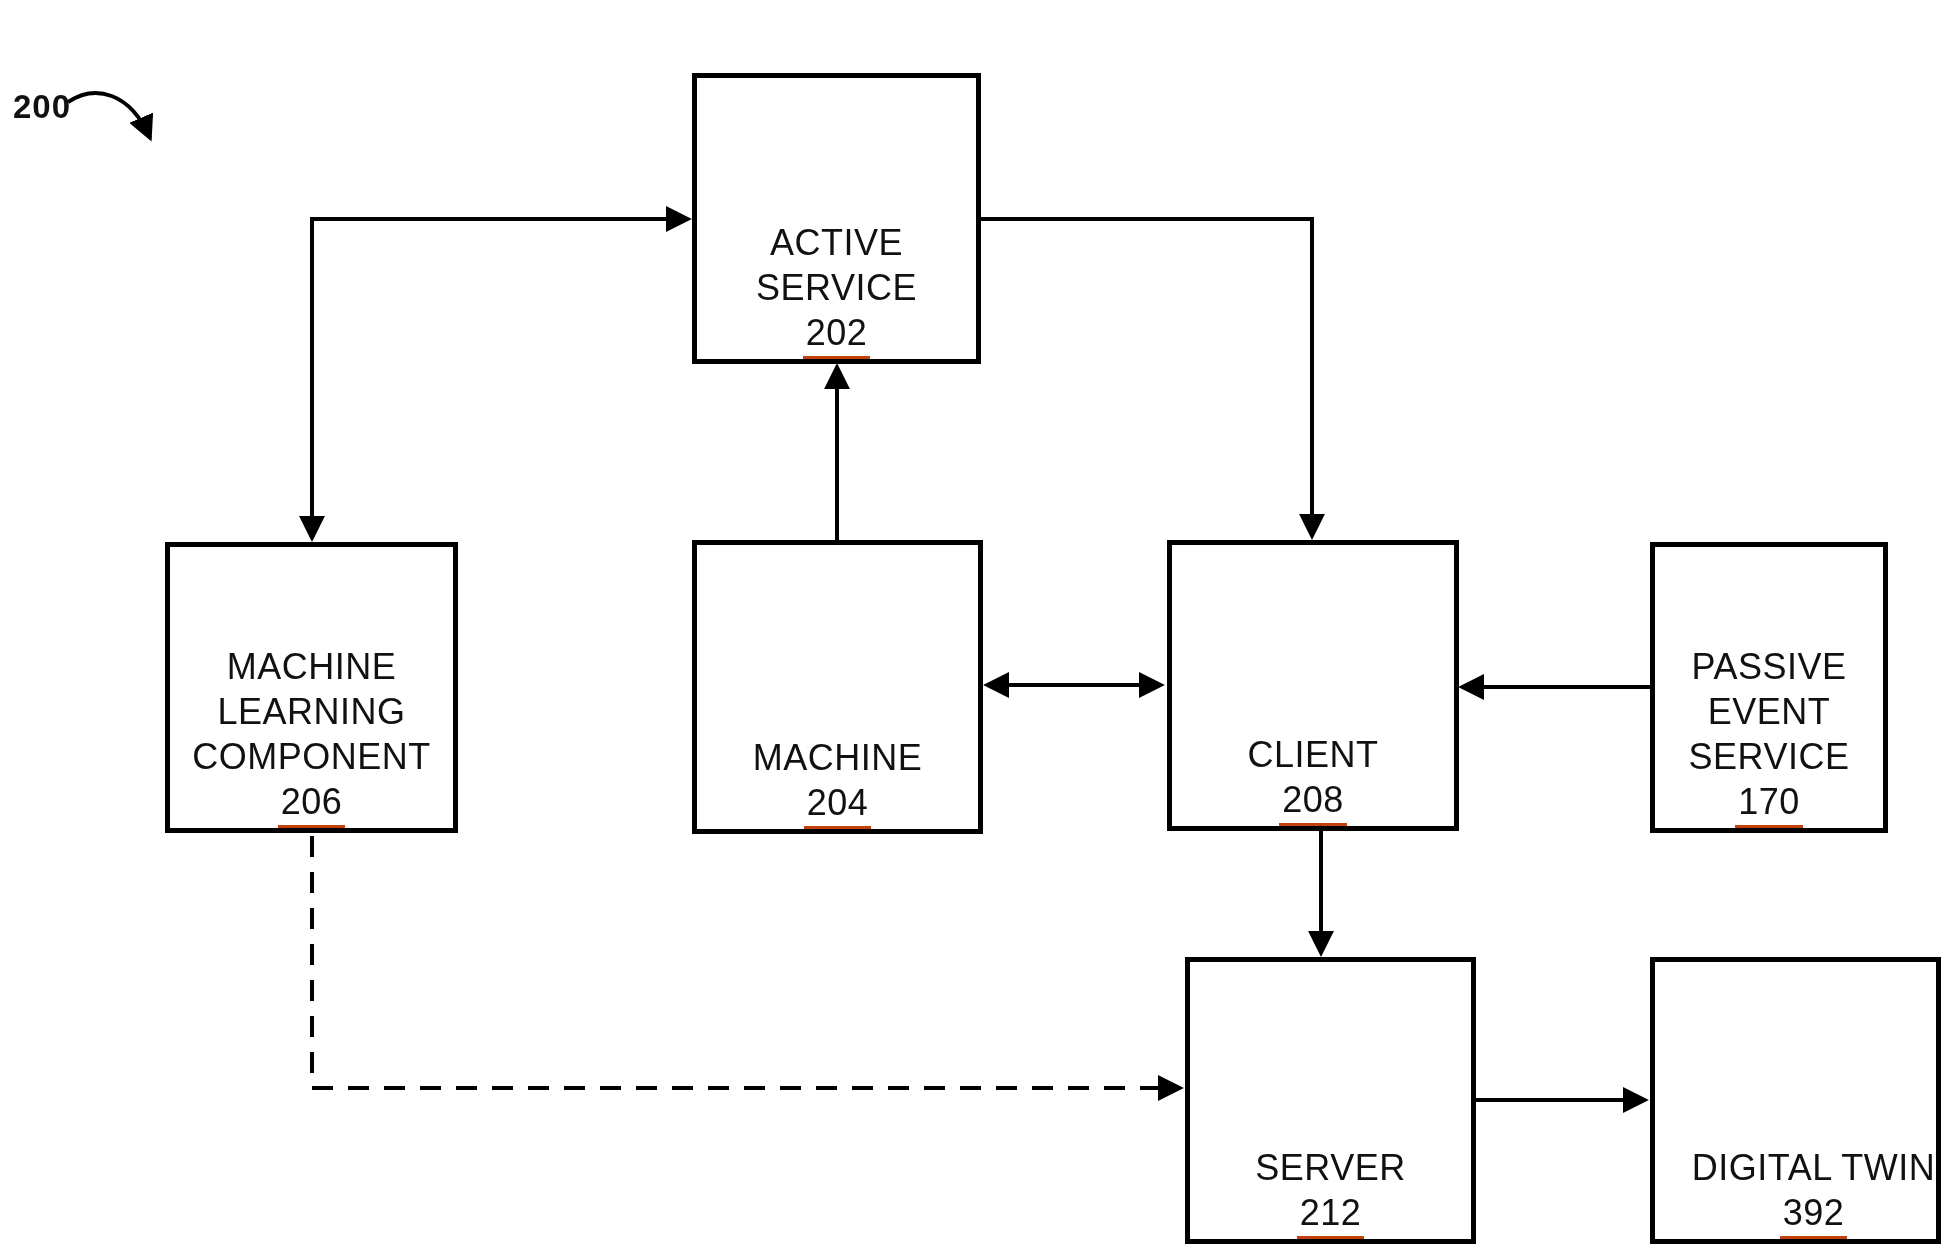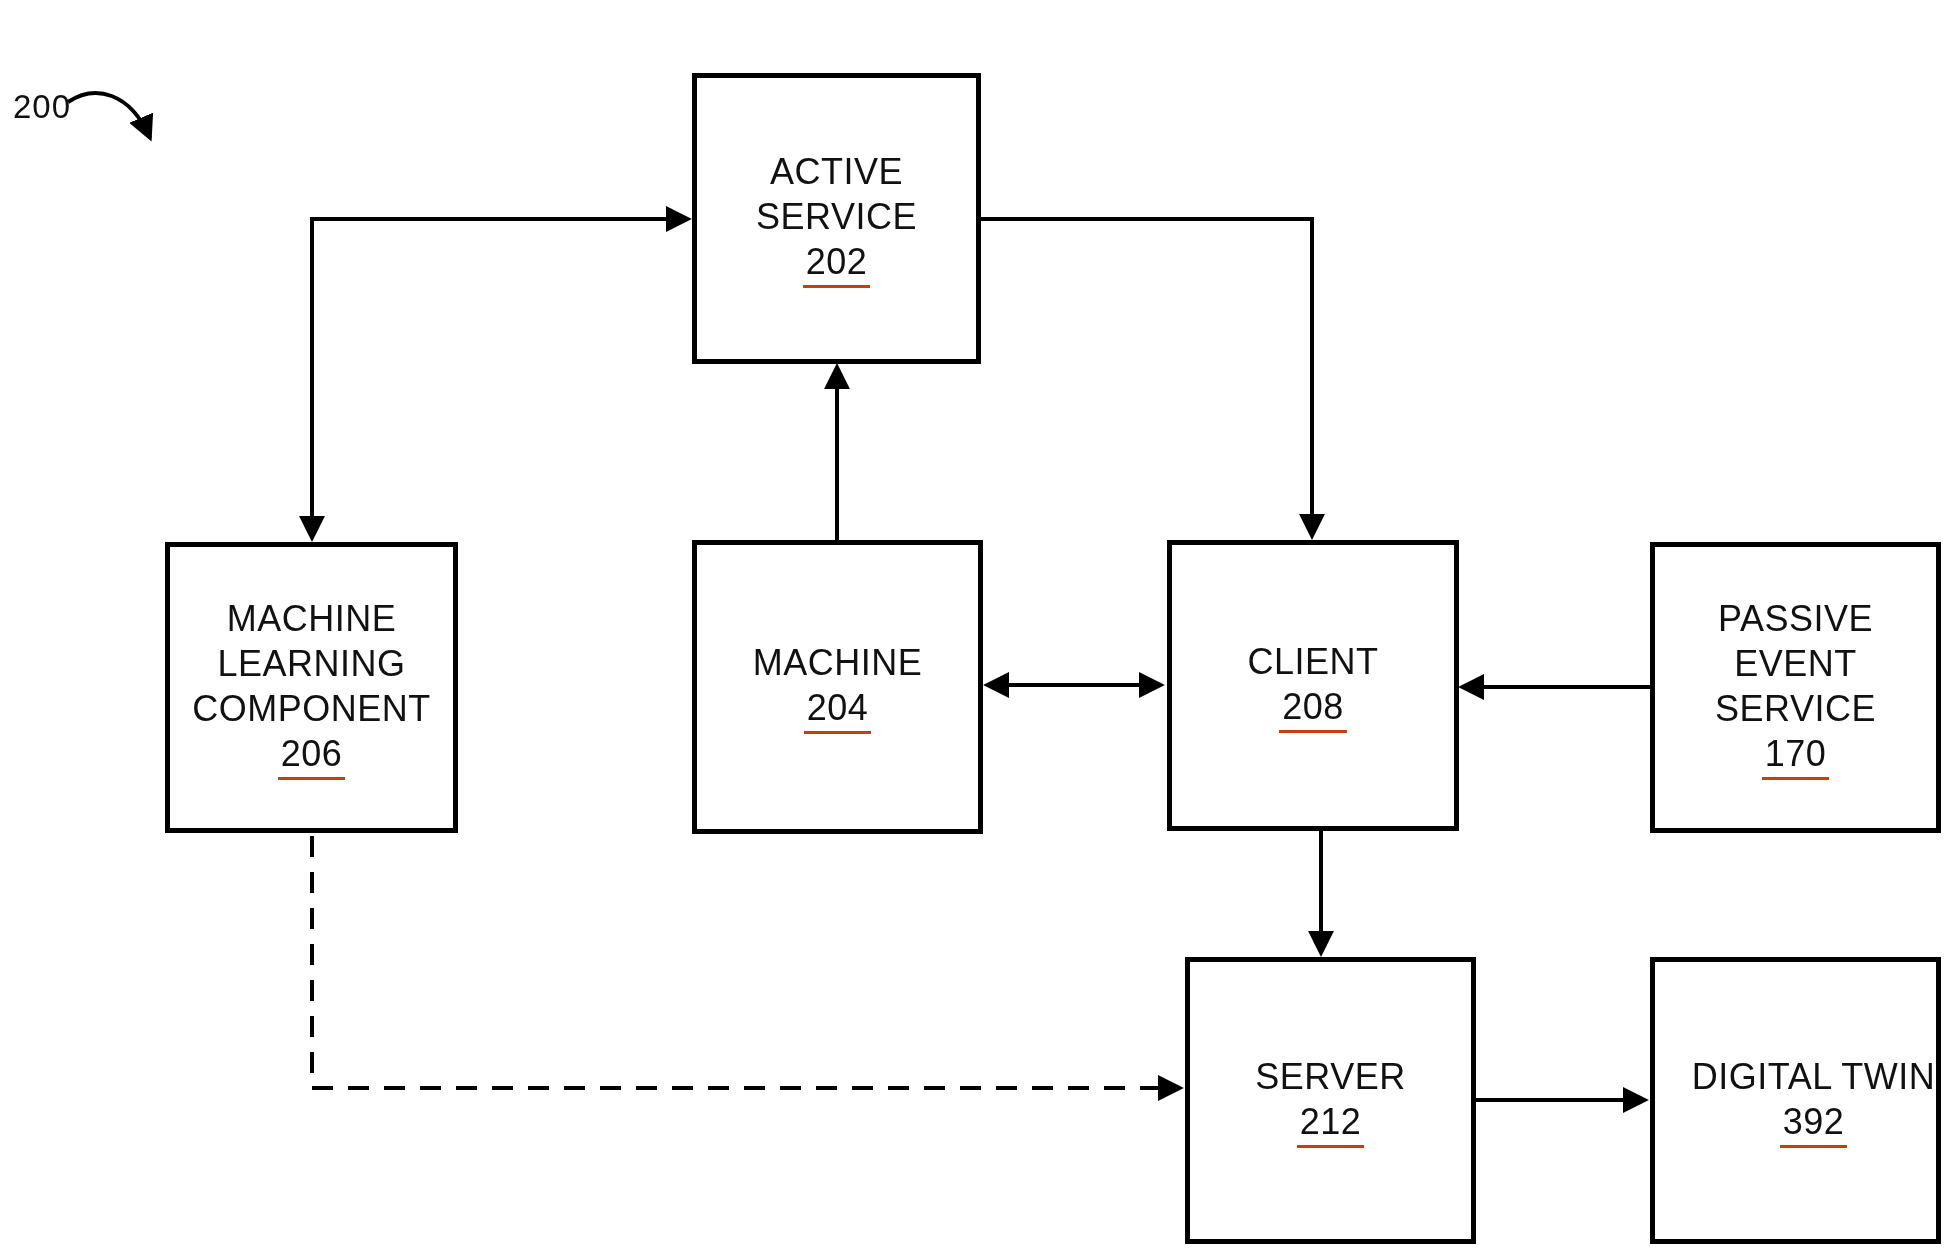--- a/index.html
+++ b/index.html
@@ -18,21 +18,21 @@
   }
   .connectors {
     position: absolute;
     left: 0; top: 0;
   }
   .box {
     position: absolute;
     border: 5px solid #000000;
     background: #ffffff;
     display: flex;
-    align-items: center;
+    align-items: flex-end;
     justify-content: center;
     text-align: center;
   }
   .box-label {
     font-size: 36px;
     line-height: 45px;
     letter-spacing: 0.5px;
     color: #111111;
   }
   .refnum {
@@ -40,20 +40,21 @@
     border-bottom: 3px solid #c2410c;
     padding: 0 3px 1px 3px;
   }
   .fig-ref {
     position: absolute;
     left: 13px;
     top: 88px;
     font-size: 33px;
     letter-spacing: 1px;
     color: #111111;
+    font-weight: bold;
   }
 </style>
 </head>
 <body>
 
 <div class="diagram">
 
   <svg class="connectors" width="1952" height="1255" viewBox="0 0 1952 1255">
     <defs>
       <marker id="ah" viewBox="0 0 10 10" refX="8.5" refY="5" markerWidth="6.5" markerHeight="6.5" orient="auto-start-reverse">
@@ -107,21 +108,21 @@
     </div>
   </div>
 
   <div class="box" style="left:1167px; top:540px; width:292px; height:291px;">
     <div class="box-label">
       <div>CLIENT</div>
       <div><span class="refnum">208</span></div>
     </div>
   </div>
 
-  <div class="box" style="left:1650px; top:542px; width:291px; height:291px;">
+  <div class="box" style="left:1650px; top:542px; width:238px; height:291px;">
     <div class="box-label">
       <div>PASSIVE EVENT</div>
       <div>SERVICE</div>
       <div><span class="refnum">170</span></div>
     </div>
   </div>
 
   <div class="box" style="left:1185px; top:957px; width:291px; height:287px;">
     <div class="box-label">
       <div>SERVER</div>

